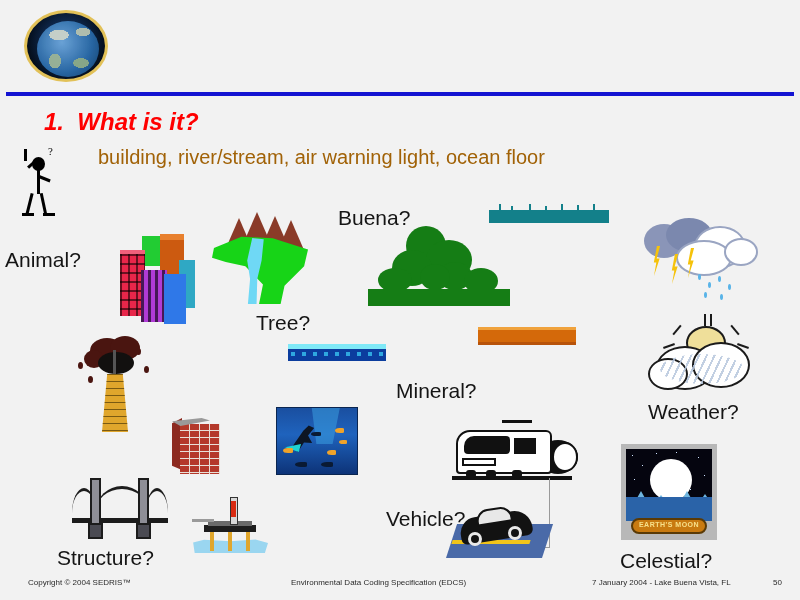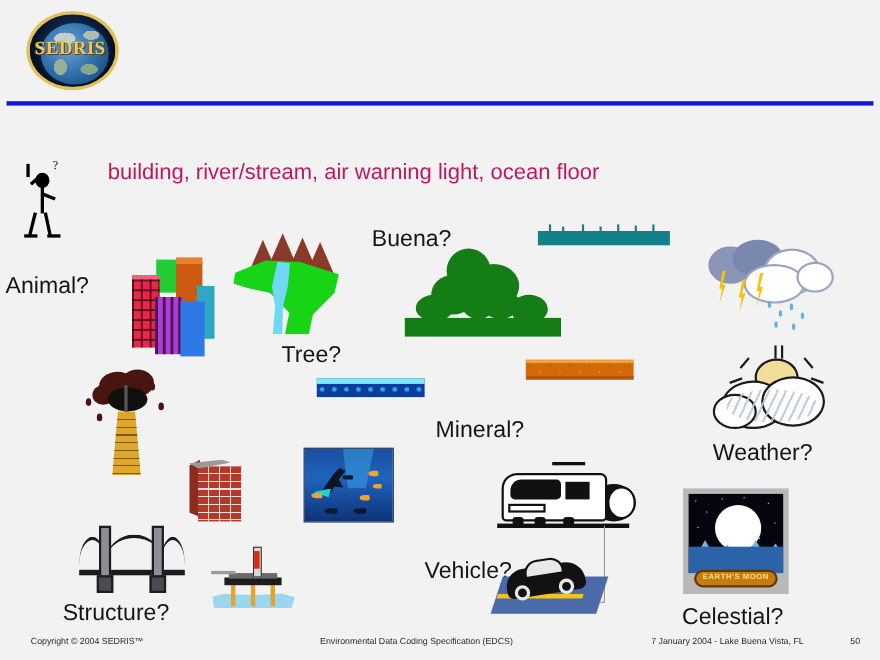--- a/index.html
+++ b/index.html
@@ -50,21 +50,21 @@
   }
 
   
   .q1{
     position:absolute;left:44px;top:108px;
     font-size:24px;font-weight:bold;font-style:italic;color:#ff0000;
     white-space:pre;
   }
   .subline{
     position:absolute;left:98px;top:146px;
-    font-size:20px;color:#be185d;
+    font-size:20px;color:#a16207;
   }
 
   
   .label{position:absolute;font-size:21px;color:#151515;white-space:nowrap;}
   .lbl-animal   {left:5px;  top:248px;}
   .lbl-water    {left:256px;top:311px;}
   .lbl-tree     {left:338px;top:206px;}
   .lbl-vegetable{left:506px;top:272px;}
   .lbl-mineral  {left:396px;top:379px;}
   .lbl-weather  {left:648px;top:400px;}
@@ -303,25 +303,25 @@
 </style>
 </head>
 <body>
 
 <div class="slide">
 
   <div class="logo">
     <div class="logo-ring">
       <div class="logo-globe"></div>
     </div>
-    <div class="logo-text">SEDRIS</div>
   </div>
 
   <div class="title-rule"></div>
 
+  <div class="q1">1.  What is it?</div>
   <div class="subline">building, river/stream, air warning light, ocean floor</div>
 
   <div class="stick">
     <span class="st-q">?</span>
     <i class="st-head"></i>
     <i class="st-body"></i>
     <i class="st-armL"></i>
     <i class="st-armL2"></i>
     <i class="st-armR"></i>
     <i class="st-legL"></i>

